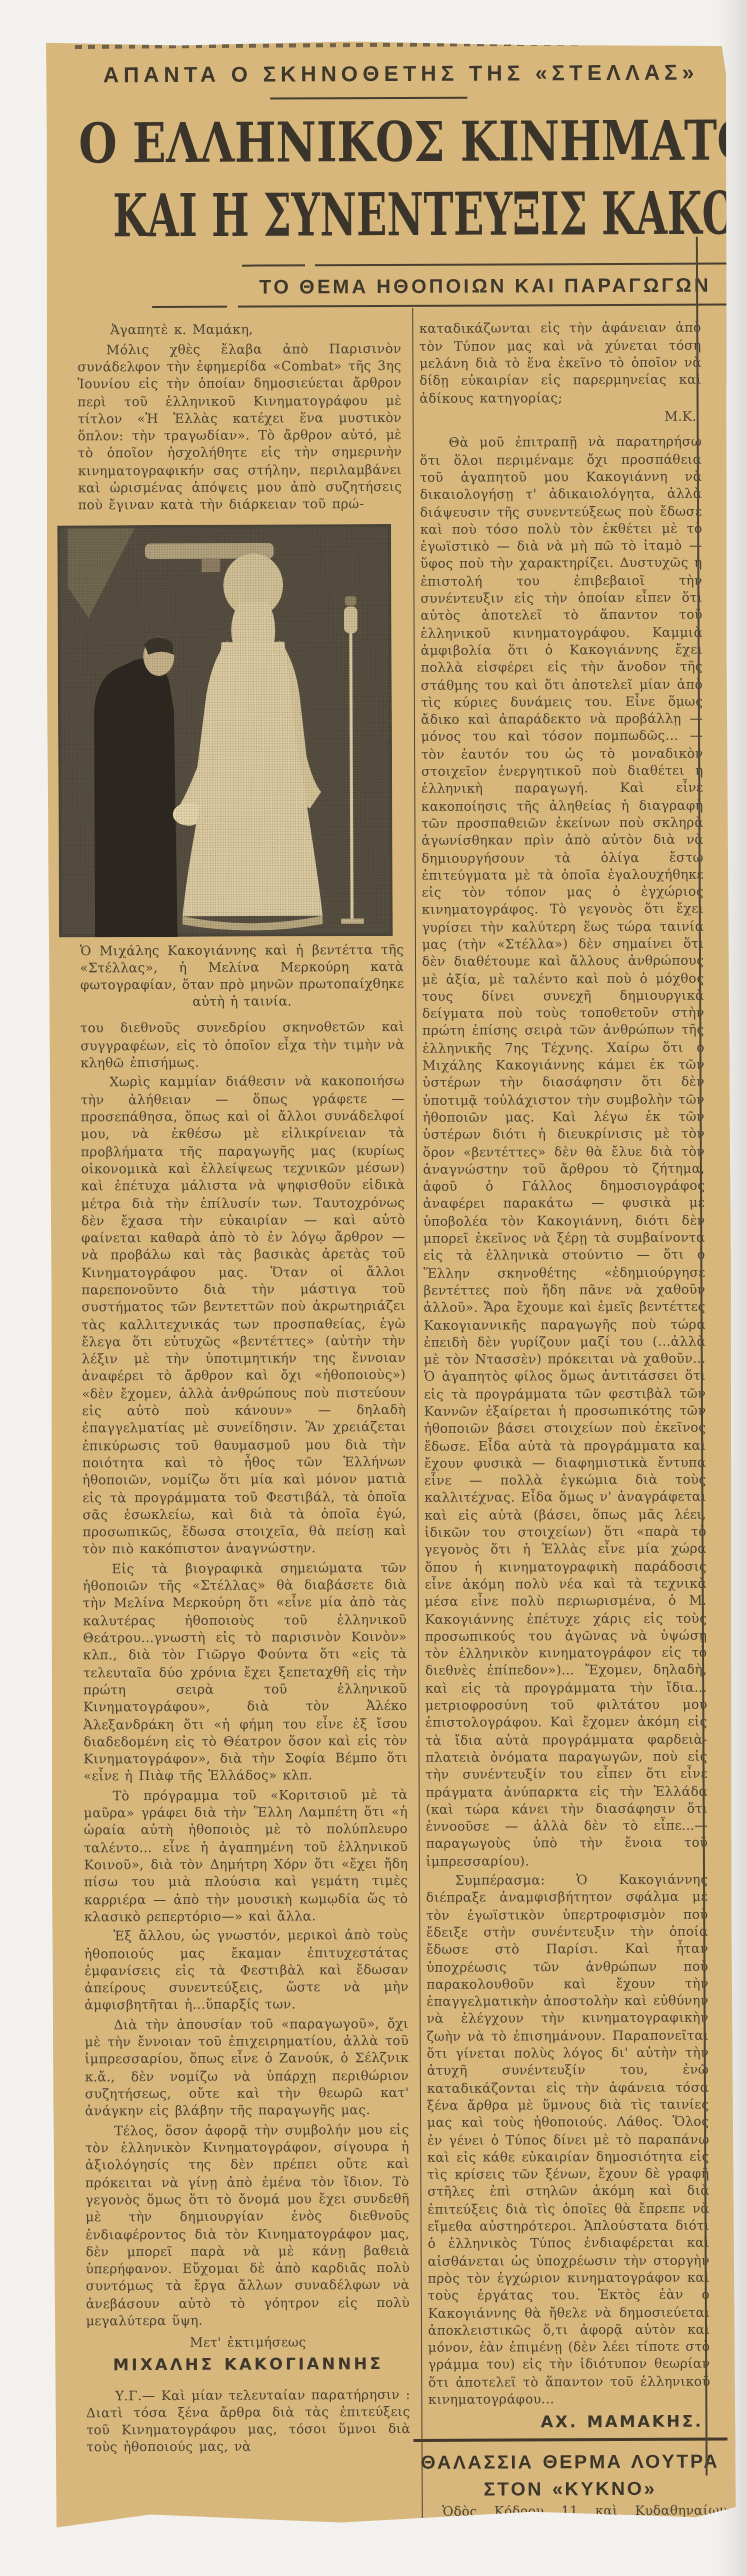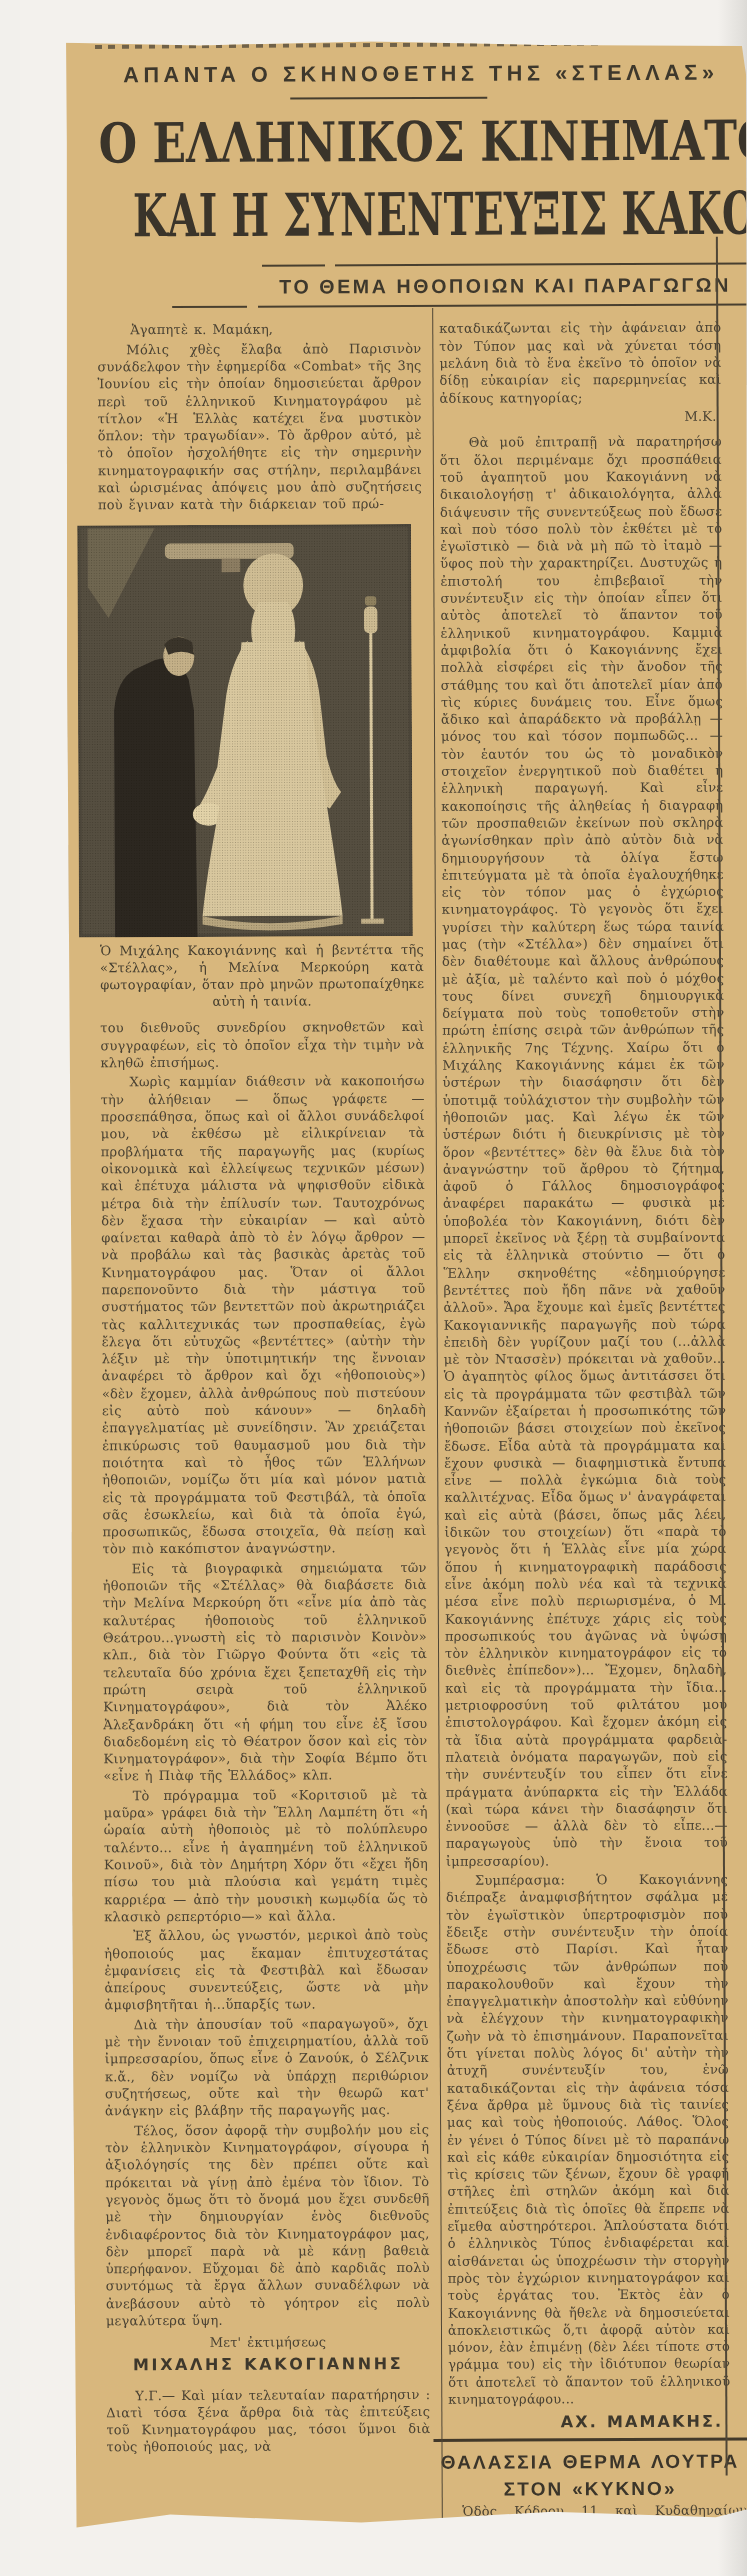--- a/index.html
+++ b/index.html
@@ -1,19 +1,19 @@
 <!DOCTYPE html>
 <html style="font-size:8.2px"><head>
 <meta charset="utf-8">
 <style>
   html,body{margin:0;padding:0;}
   body{width:747px;height:2576px;position:relative;background:#f2f0ec;
        font-family:"DejaVu Serif", serif;}
   .scan{position:absolute;inset:0;overflow:hidden;
-        background:linear-gradient(90deg,#f3f1ed 0 96%,#e3e1dd 99%,#dcdad6 100%);margin-left:20px;}
+        background:linear-gradient(90deg,#f3f1ed 0 96%,#e3e1dd 99%,#dcdad6 100%);}
   .clipping{position:absolute;left:44px;top:40px;width:682px;height:2496px;
         background:
           radial-gradient(ellipse at 45% 20%, rgba(255,244,214,.25), rgba(0,0,0,0) 60%),
           linear-gradient(90deg,#d3b178 0 2%, #dabб80 0) ,
           linear-gradient(180deg,#d9b87e 0 70%, #d5b278 100%);
         background-color:#d8b77d;
         transform:rotate(-0.25deg);transform-origin:50% 0;
         box-shadow:0 1.5px 5.2px rgba(70,60,40,.25);
         overflow:hidden;
         clip-path:polygon(0.3% 0.05%,20% 0.18%,45% 0.05%,70% 0.22%,99.4% 0.3%,

